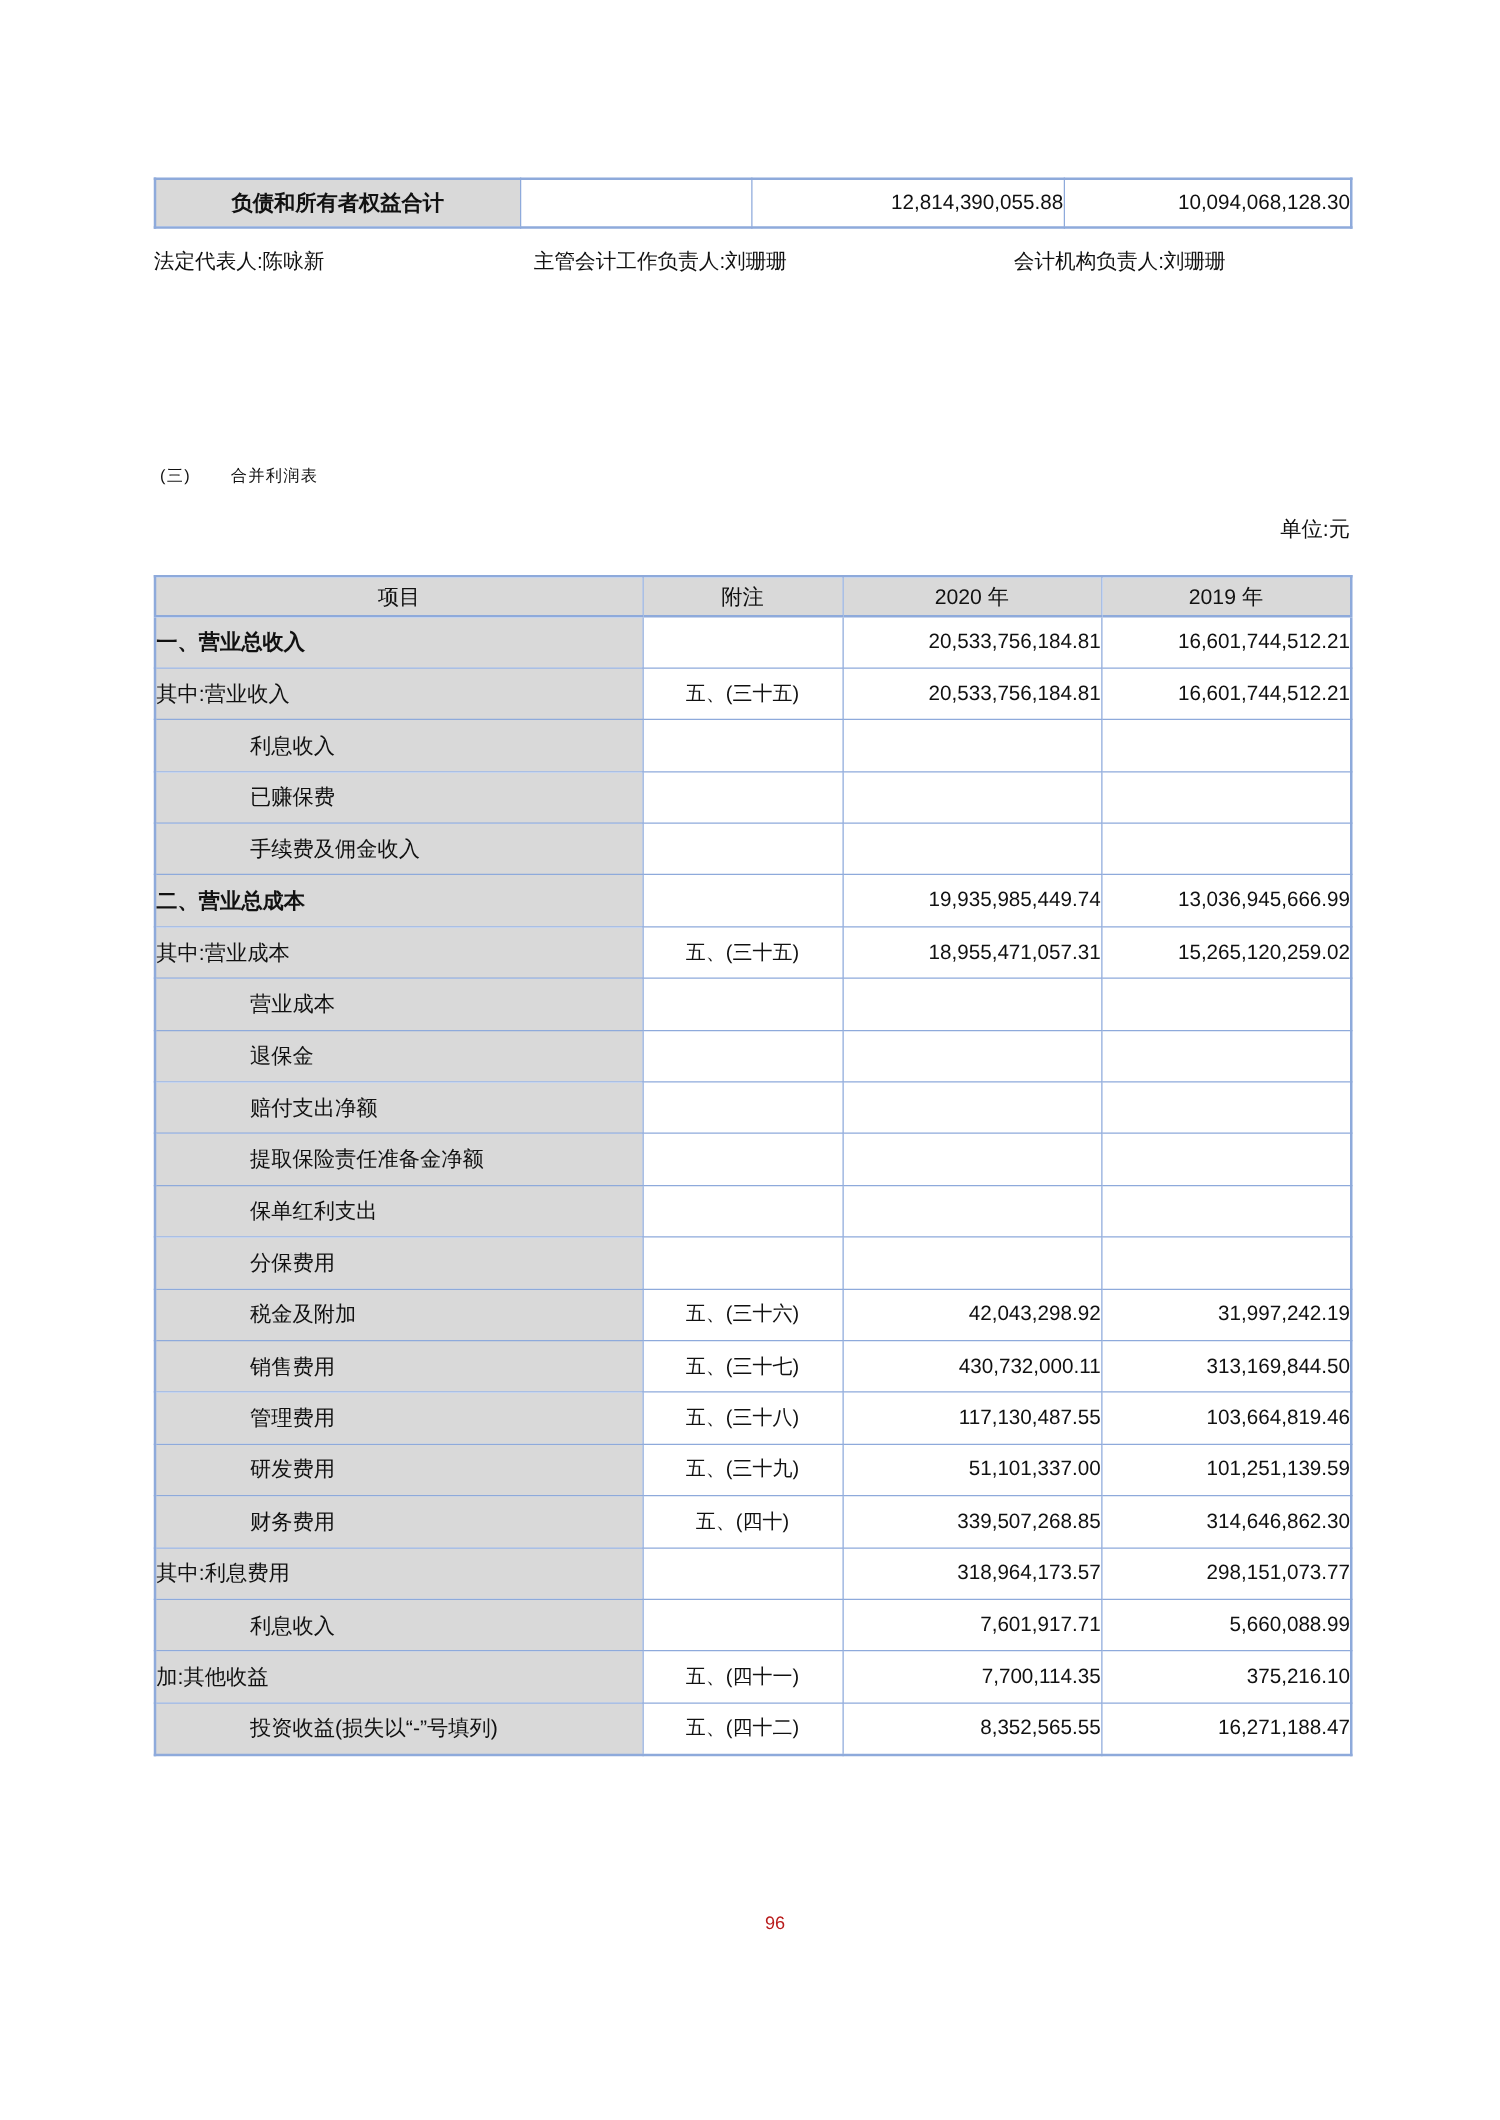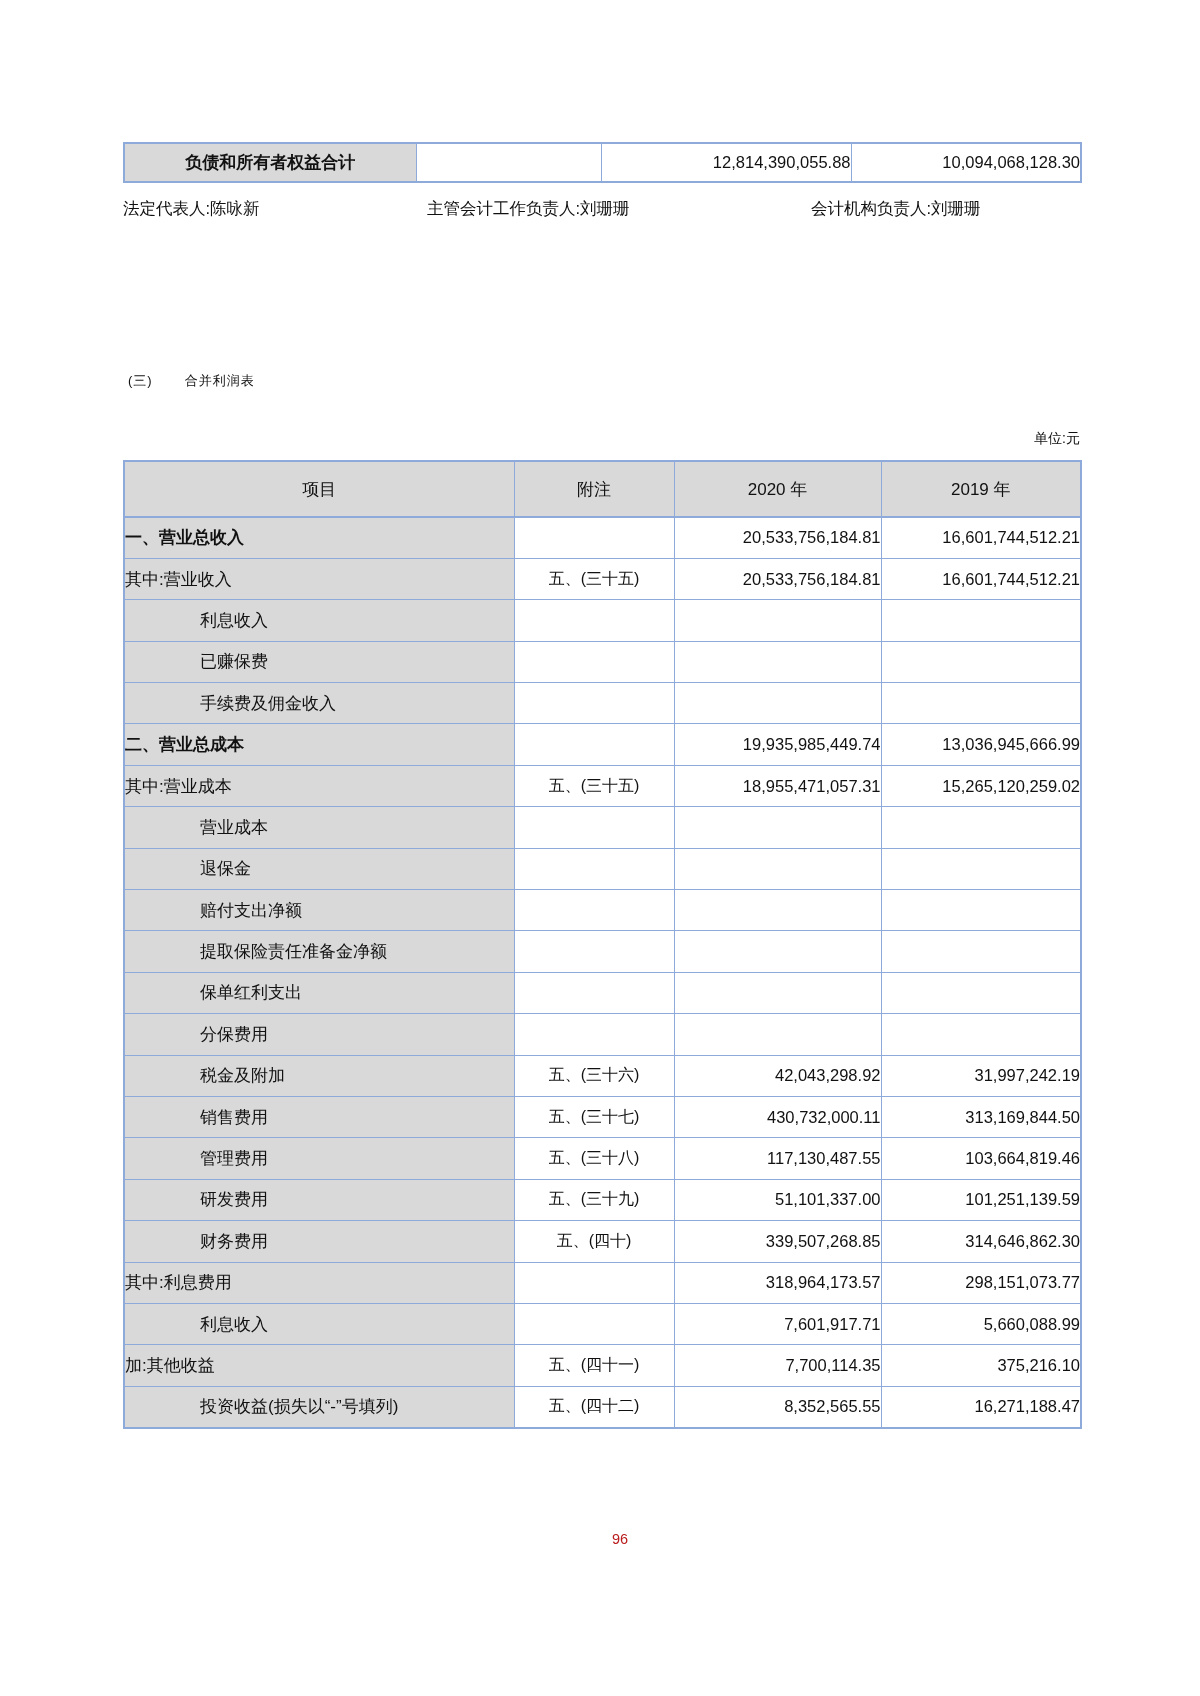--- a/index.html
+++ b/index.html
@@ -27,21 +27,21 @@
     overflow:hidden;
     white-space:nowrap;
     vertical-align:middle;
     padding:0;
   }
   
   .top-table{left:123px;top:142px;width:957px;}
   .top-table tr{height:39px;}
   
   .income-table{left:123px;top:460px;width:957px;}
-  .income-table thead tr{height:56px;}
+  .income-table thead tr{height:32px;}
   .income-table tbody tr{height:41.4px;}
   .income-table th{
     background:var(--cell-gray);
     font-weight:normal;
     font-size:17px;
     text-align:center;
   }
   .income-table thead th{border-bottom:2.5px solid var(--tbl-border);}
   .item-cell{
     background:var(--cell-gray);
@@ -62,22 +62,22 @@
   .signatures span{position:absolute;top:0;}
   .sig-1{left:0;}
   .sig-2{left:304px;}
   .sig-3{left:688px;}
   .section-heading{
     position:absolute;left:128px;top:372px;
     font-size:13px;font-weight:400;letter-spacing:1px;
   }
   .section-heading .sec-num{margin-right:32px;}
   .unit-label{
-    position:absolute;right:120px;top:430px;
-    font-size:14px;
+    position:absolute;right:120px;top:412px;
+    font-size:17px;
   }
   .page-number{
     position:absolute;top:1531px;left:620px;
     transform:translateX(-50%);
     font-size:14.5px;color:#b91c1c;
   }
 </style>
 </head>
 <body>
 

